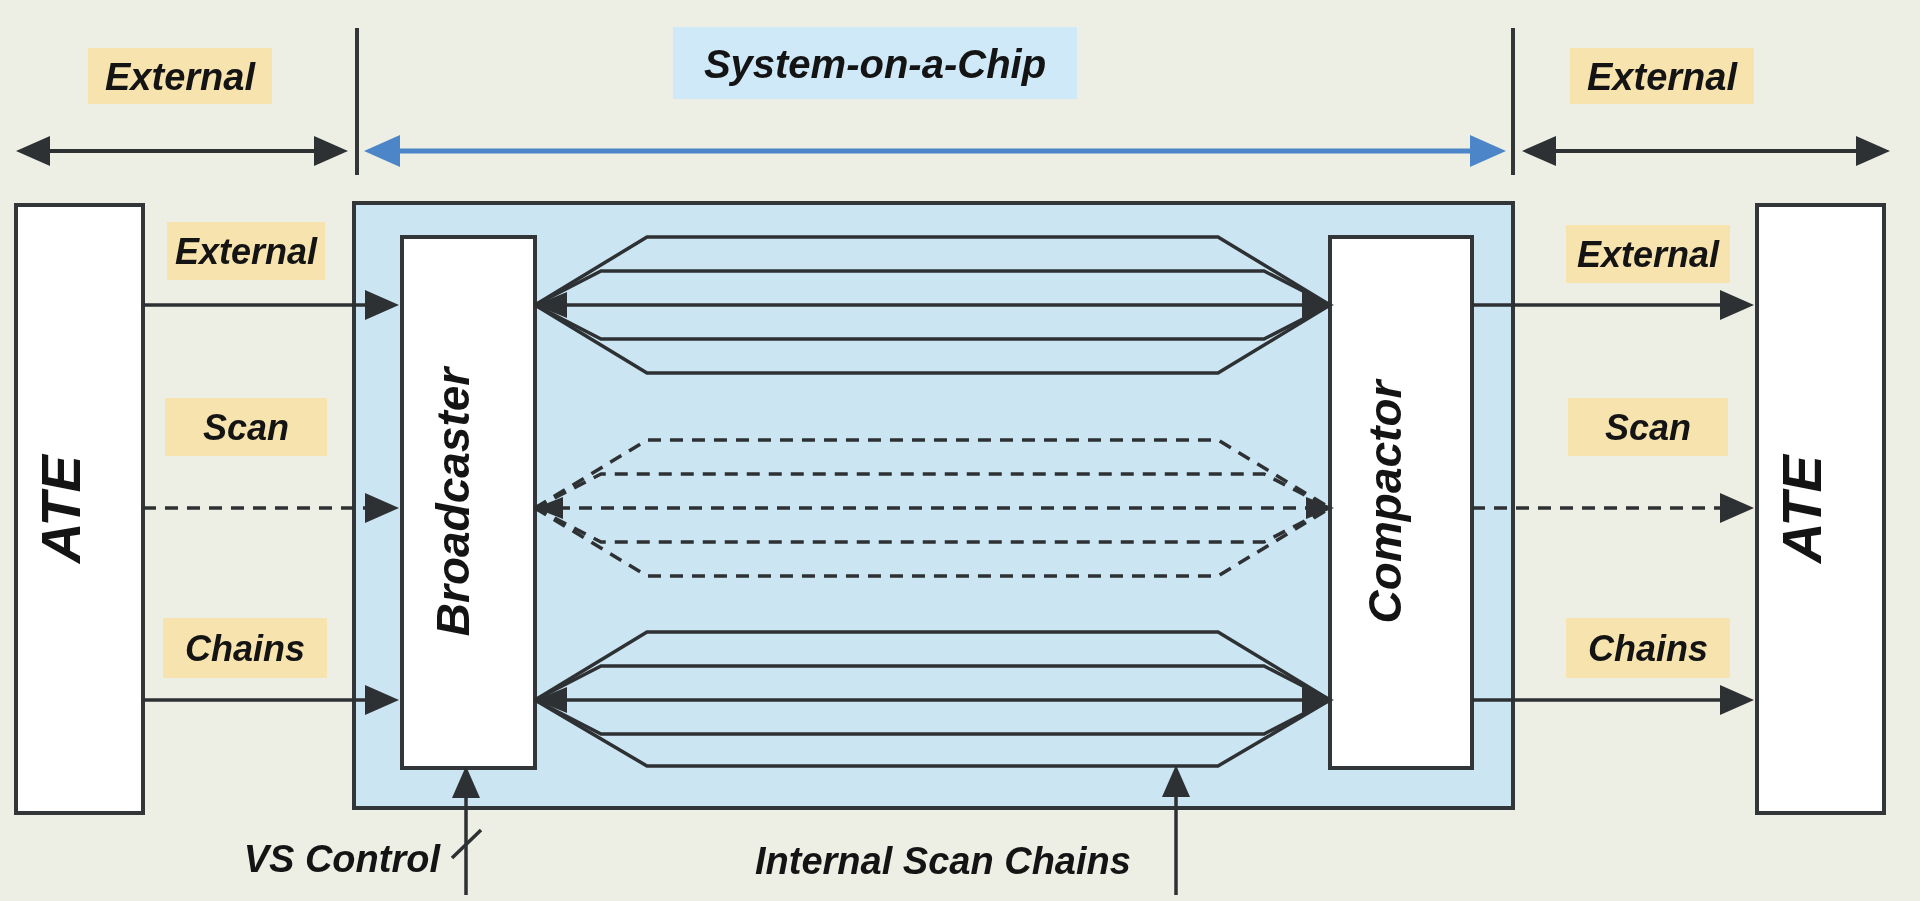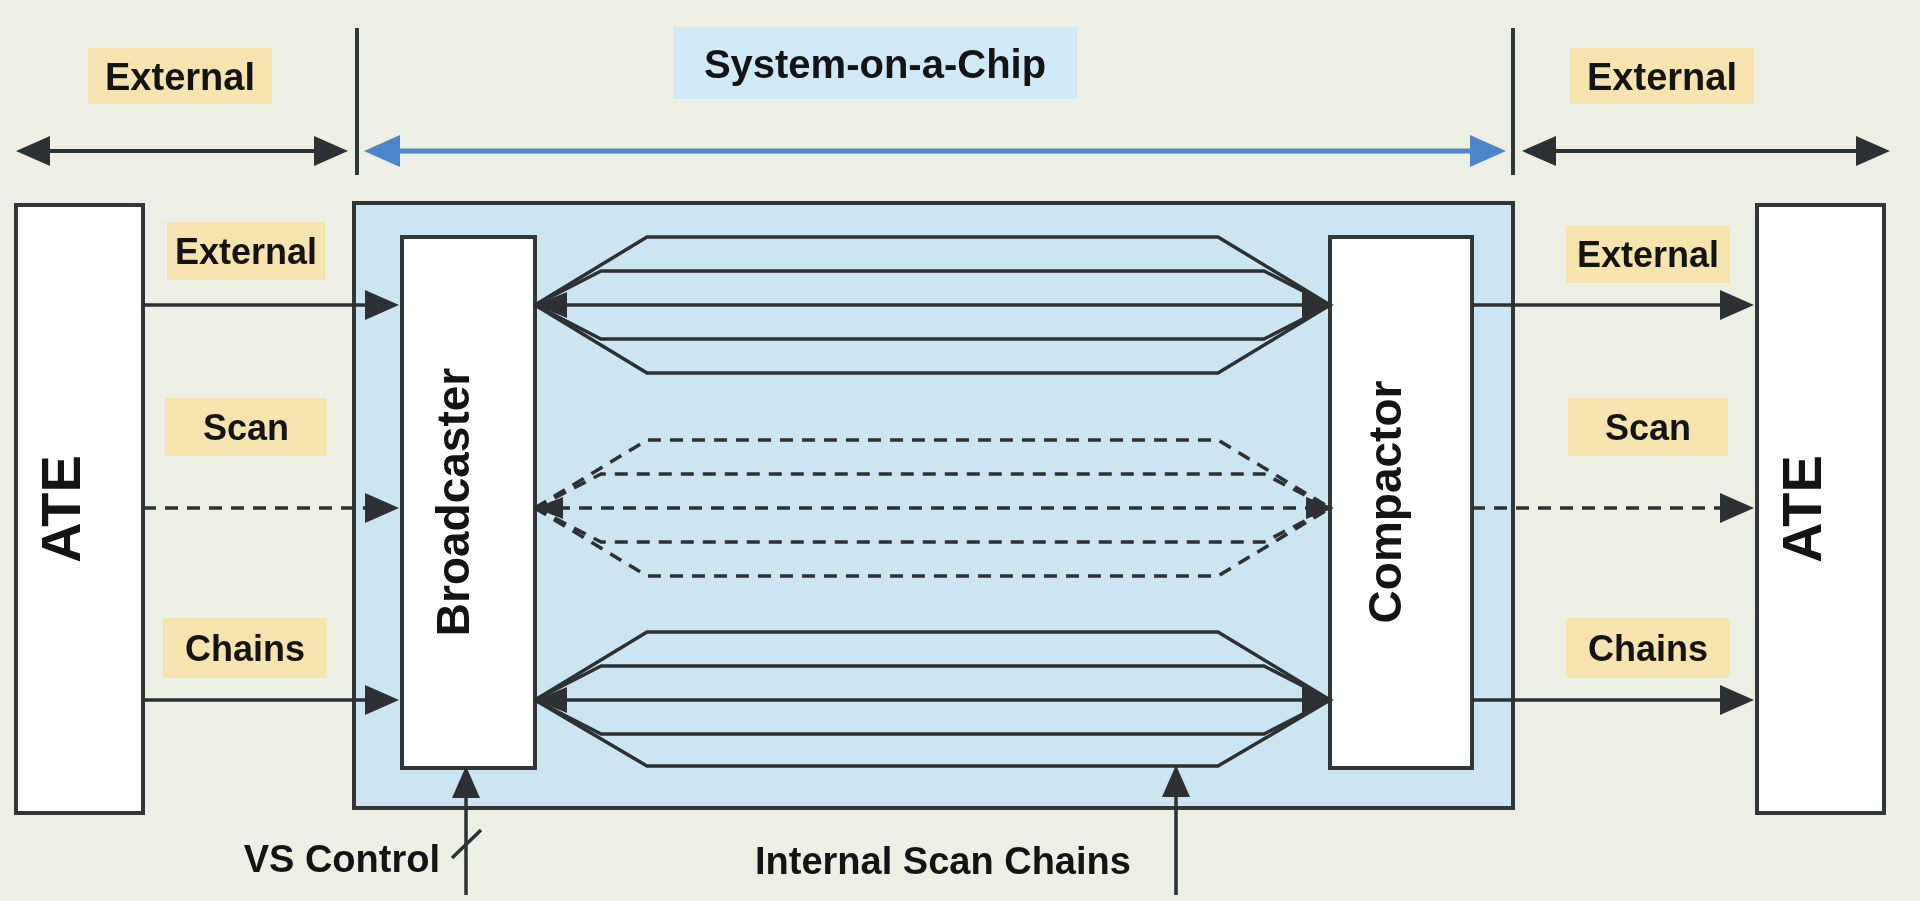--- a/index.html
+++ b/index.html
@@ -1,16 +1,16 @@
 <!DOCTYPE html>
 <html><head>
 <meta charset="utf-8">
 <style>
   html,body{margin:0;padding:0;background:#e7e9e0;}
-  #stage{width:1920px;height:901px;position:relative;overflow:hidden;}
+  #stage{width:1920px;height:901px;position:relative;overflow:hidden;font-style:italic;}
   svg text{font-family:"Liberation Sans","DejaVu Sans",sans-serif;font-weight:bold;fill:#141414;}
   .chain{fill:none;stroke:#2e3133;stroke-width:3.5;}
   .chain.dashed{stroke-dasharray:13 9;}
   .wire{stroke:#2e3133;stroke-width:3.5;fill:none;}
   .wire.dashed{stroke-dasharray:13 9;}
   .spanline{stroke:#2e3133;stroke-width:4;fill:none;}
   .head{fill:#2e3133;stroke:none;}
   .bluehead{fill:#4d86c8;stroke:none;}
   .box{stroke:#333639;stroke-width:4;}
   .tick{stroke:#333639;stroke-width:4;}

